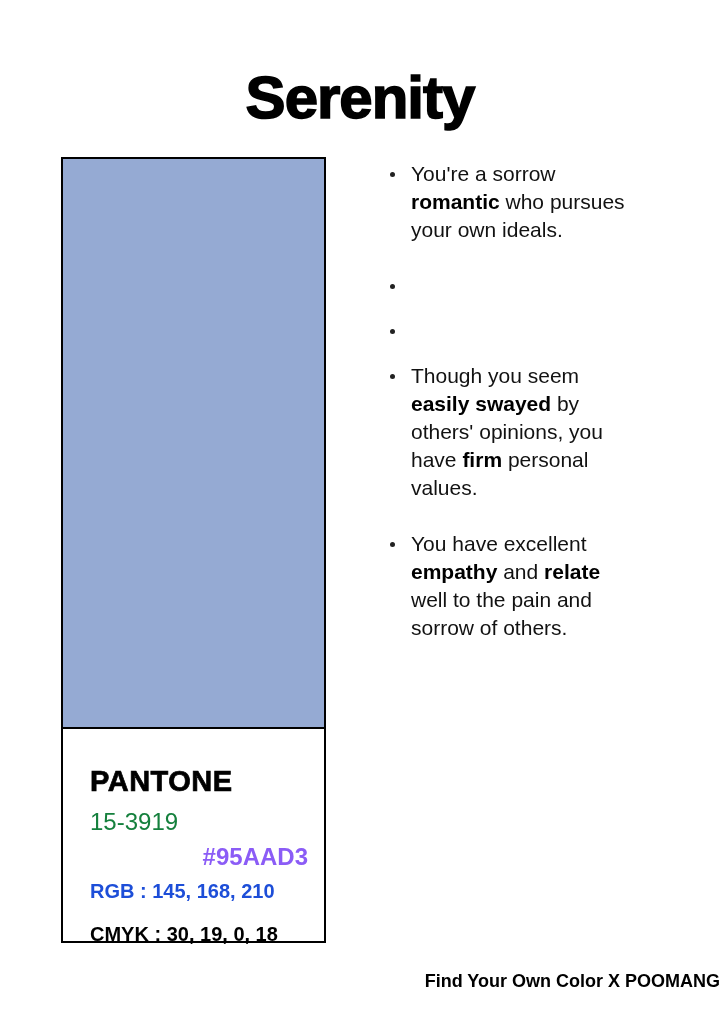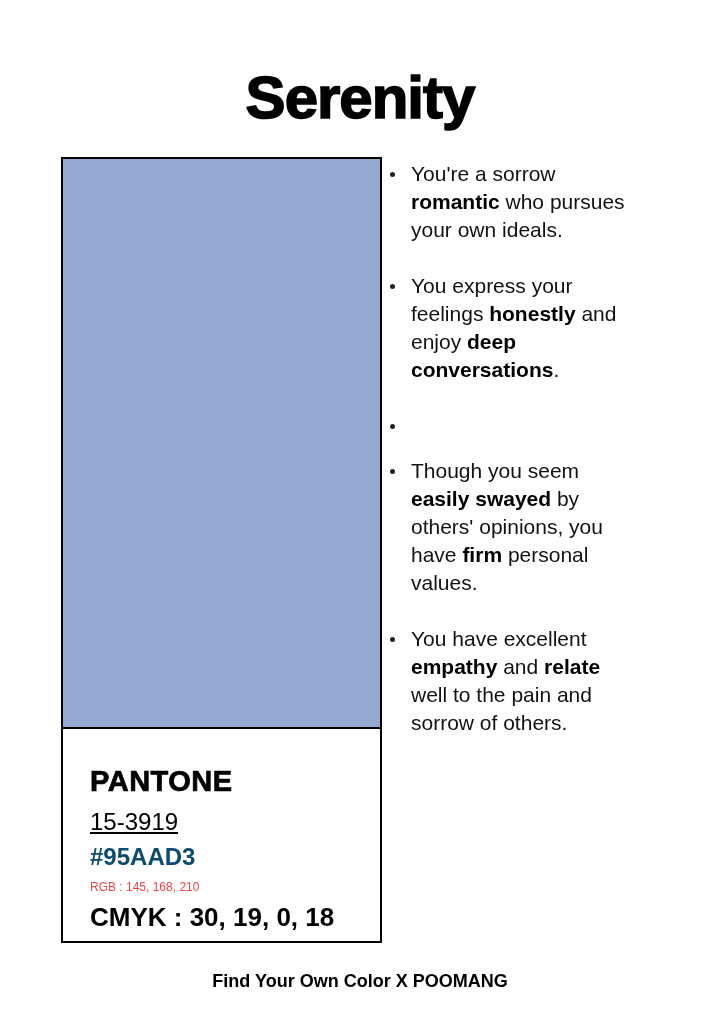--- a/index.html
+++ b/index.html
@@ -27,21 +27,21 @@
     letter-spacing: -1px;
     color: #000000;
     -webkit-text-stroke: 1.6px #000000;
   }
 
   
   .card {
     position: absolute;
     left: 61px;
     top: 157px;
-    width: 321px;
+    width: 265px;
     height: 786px;
     box-sizing: border-box;
     border: 2px solid #000000;
     background: #ffffff;
     display: flex;
     flex-direction: column;
   }
   .swatch {
     height: 568px;
     flex: 0 0 auto;
@@ -55,37 +55,36 @@
     font-size: 29px;
     font-weight: 700;
     letter-spacing: 0.5px;
     color: #000000;
     -webkit-text-stroke: 0.7px #000000;
   }
   .code {
     margin-top: 10px;
     font-size: 24px;
     font-weight: 400;
-    color: #000000;
-    text-decoration: underline;
+    color: #15803d;
   }
   .hex {
     margin-top: 7px;
     font-size: 24px;
     font-weight: 700;
   }
   .rgb {
     margin-top: 9px;
-    font-size: 12px;
-    font-weight: 400;
-    color: #ef4444;
+    font-size: 20px;
+    font-weight: 700;
+    color: #1d4ed8;
   }
   .cmyk {
-    margin-top: 8px;
-    font-size: 26px;
+    margin-top: 20px;
+    font-size: 20px;
     font-weight: 700;
     color: #000000;
   }
 
   
   .traits {
     position: absolute;
     left: 388px;
     top: 160px;
     width: 268px;
@@ -114,52 +113,51 @@
     width: 229px;
   }
   .trait-text b { font-weight: 700; color: #000000; margin-top: 40px; }
 
   
   .footer {
     position: absolute;
     left: 0;
     right: 0;
     top: 971px;
-    text-align: center;
+    text-align: right;
     font-size: 18px;
     font-weight: 700;
     color: #000000;
   }
 </style>
 </head>
 <body>
 
 <div class="page">
 
   <h1 class="title">Serenity</h1>
 
   <div class="card">
     <div class="swatch" style="background: rgb(149, 170, 211);"></div>
     <div class="info">
       <div class="brand">PANTONE</div>
       <div class="code">15-3919</div>
-      <div class="hex" style="color: #0c4a6e;">#95AAD3</div>
+      <div class="hex" style="color: #8b5cf6; text-align: right;">#95AAD3</div>
       <div class="rgb">RGB : 145, 168, 210</div>
       <div class="cmyk">CMYK : 30, 19, 0, 18</div>
     </div>
   </div>
 
   <ul class="traits">
       <li>
         <span class="dot"></span>
         <div class="trait-text"><span>You're a sorrow </span><b>romantic</b><span> who pursues your own ideals.</span></div>
       </li>
       <li>
         <span class="dot"></span>
-        <div class="trait-text"><span>You express your feelings </span><b>honestly</b><span> and enjoy </span><b>deep conversations</b><span>.</span></div>
       </li>
       <li>
         <span class="dot"></span>
       </li>
       <li>
         <span class="dot"></span>
         <div class="trait-text"><span>Though you seem </span><b>easily swayed</b><span> by others' opinions, you have </span><b>firm</b><span> personal values.</span></div>
       </li>
       <li>
         <span class="dot"></span>

